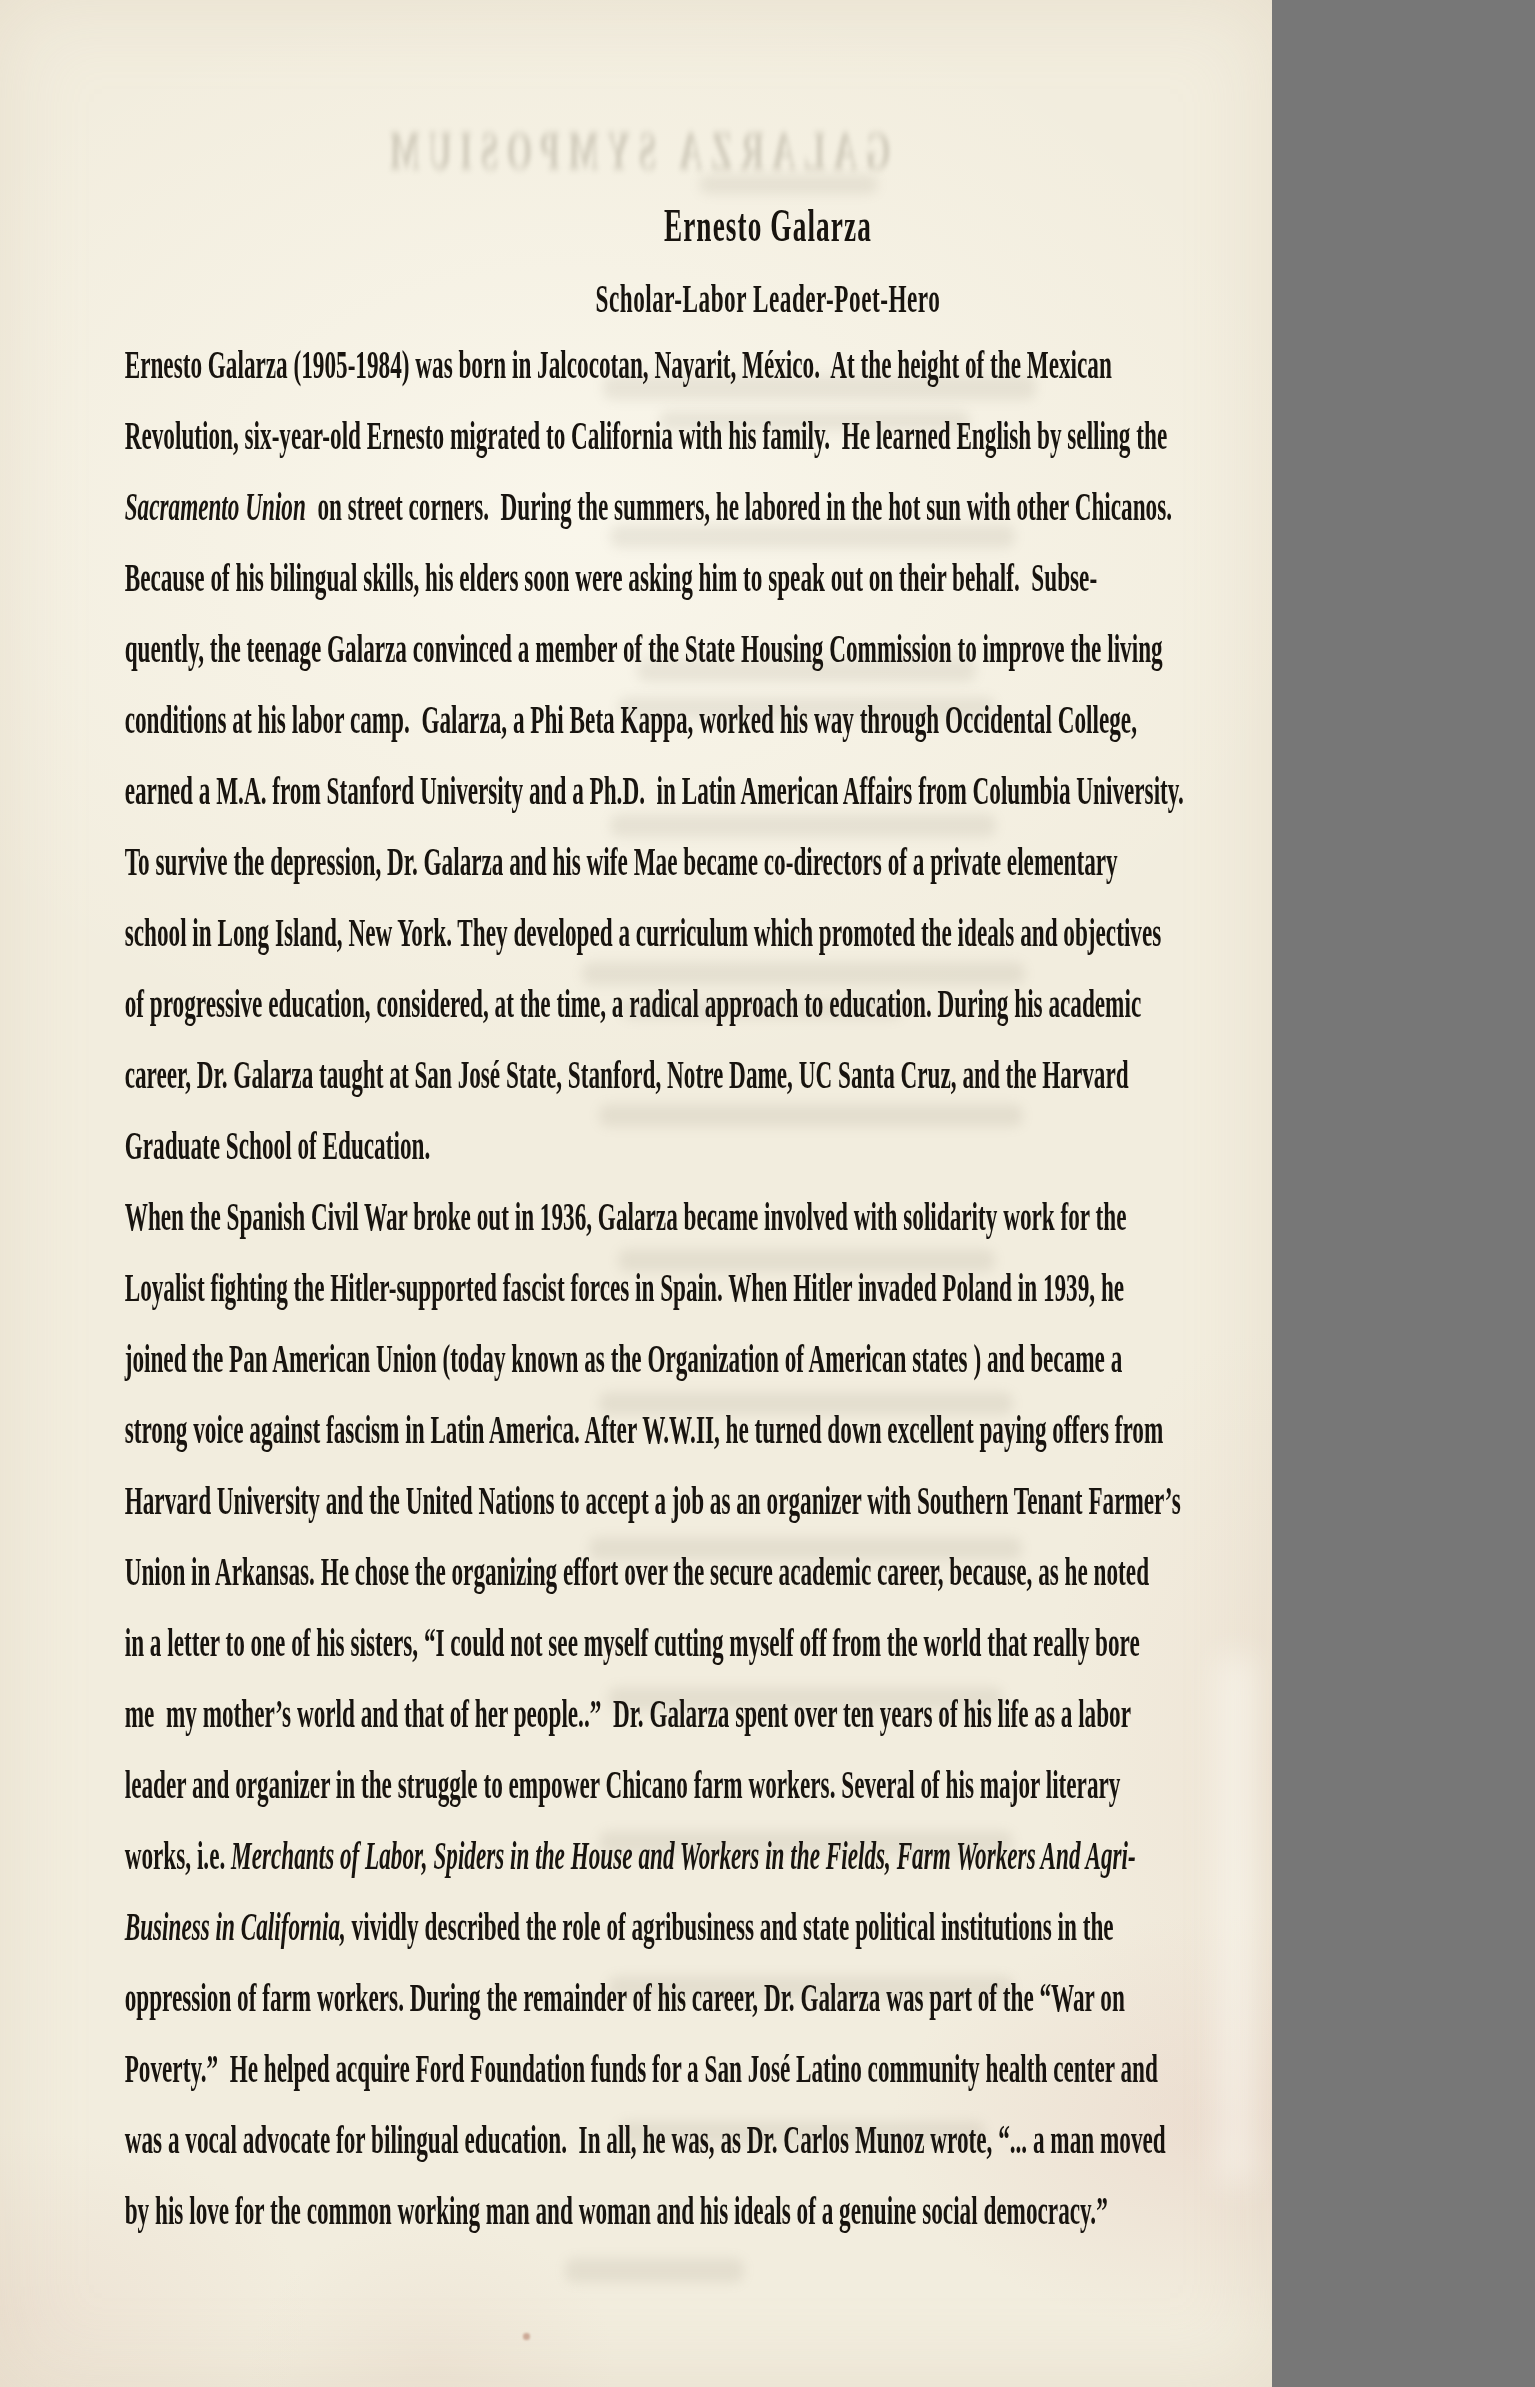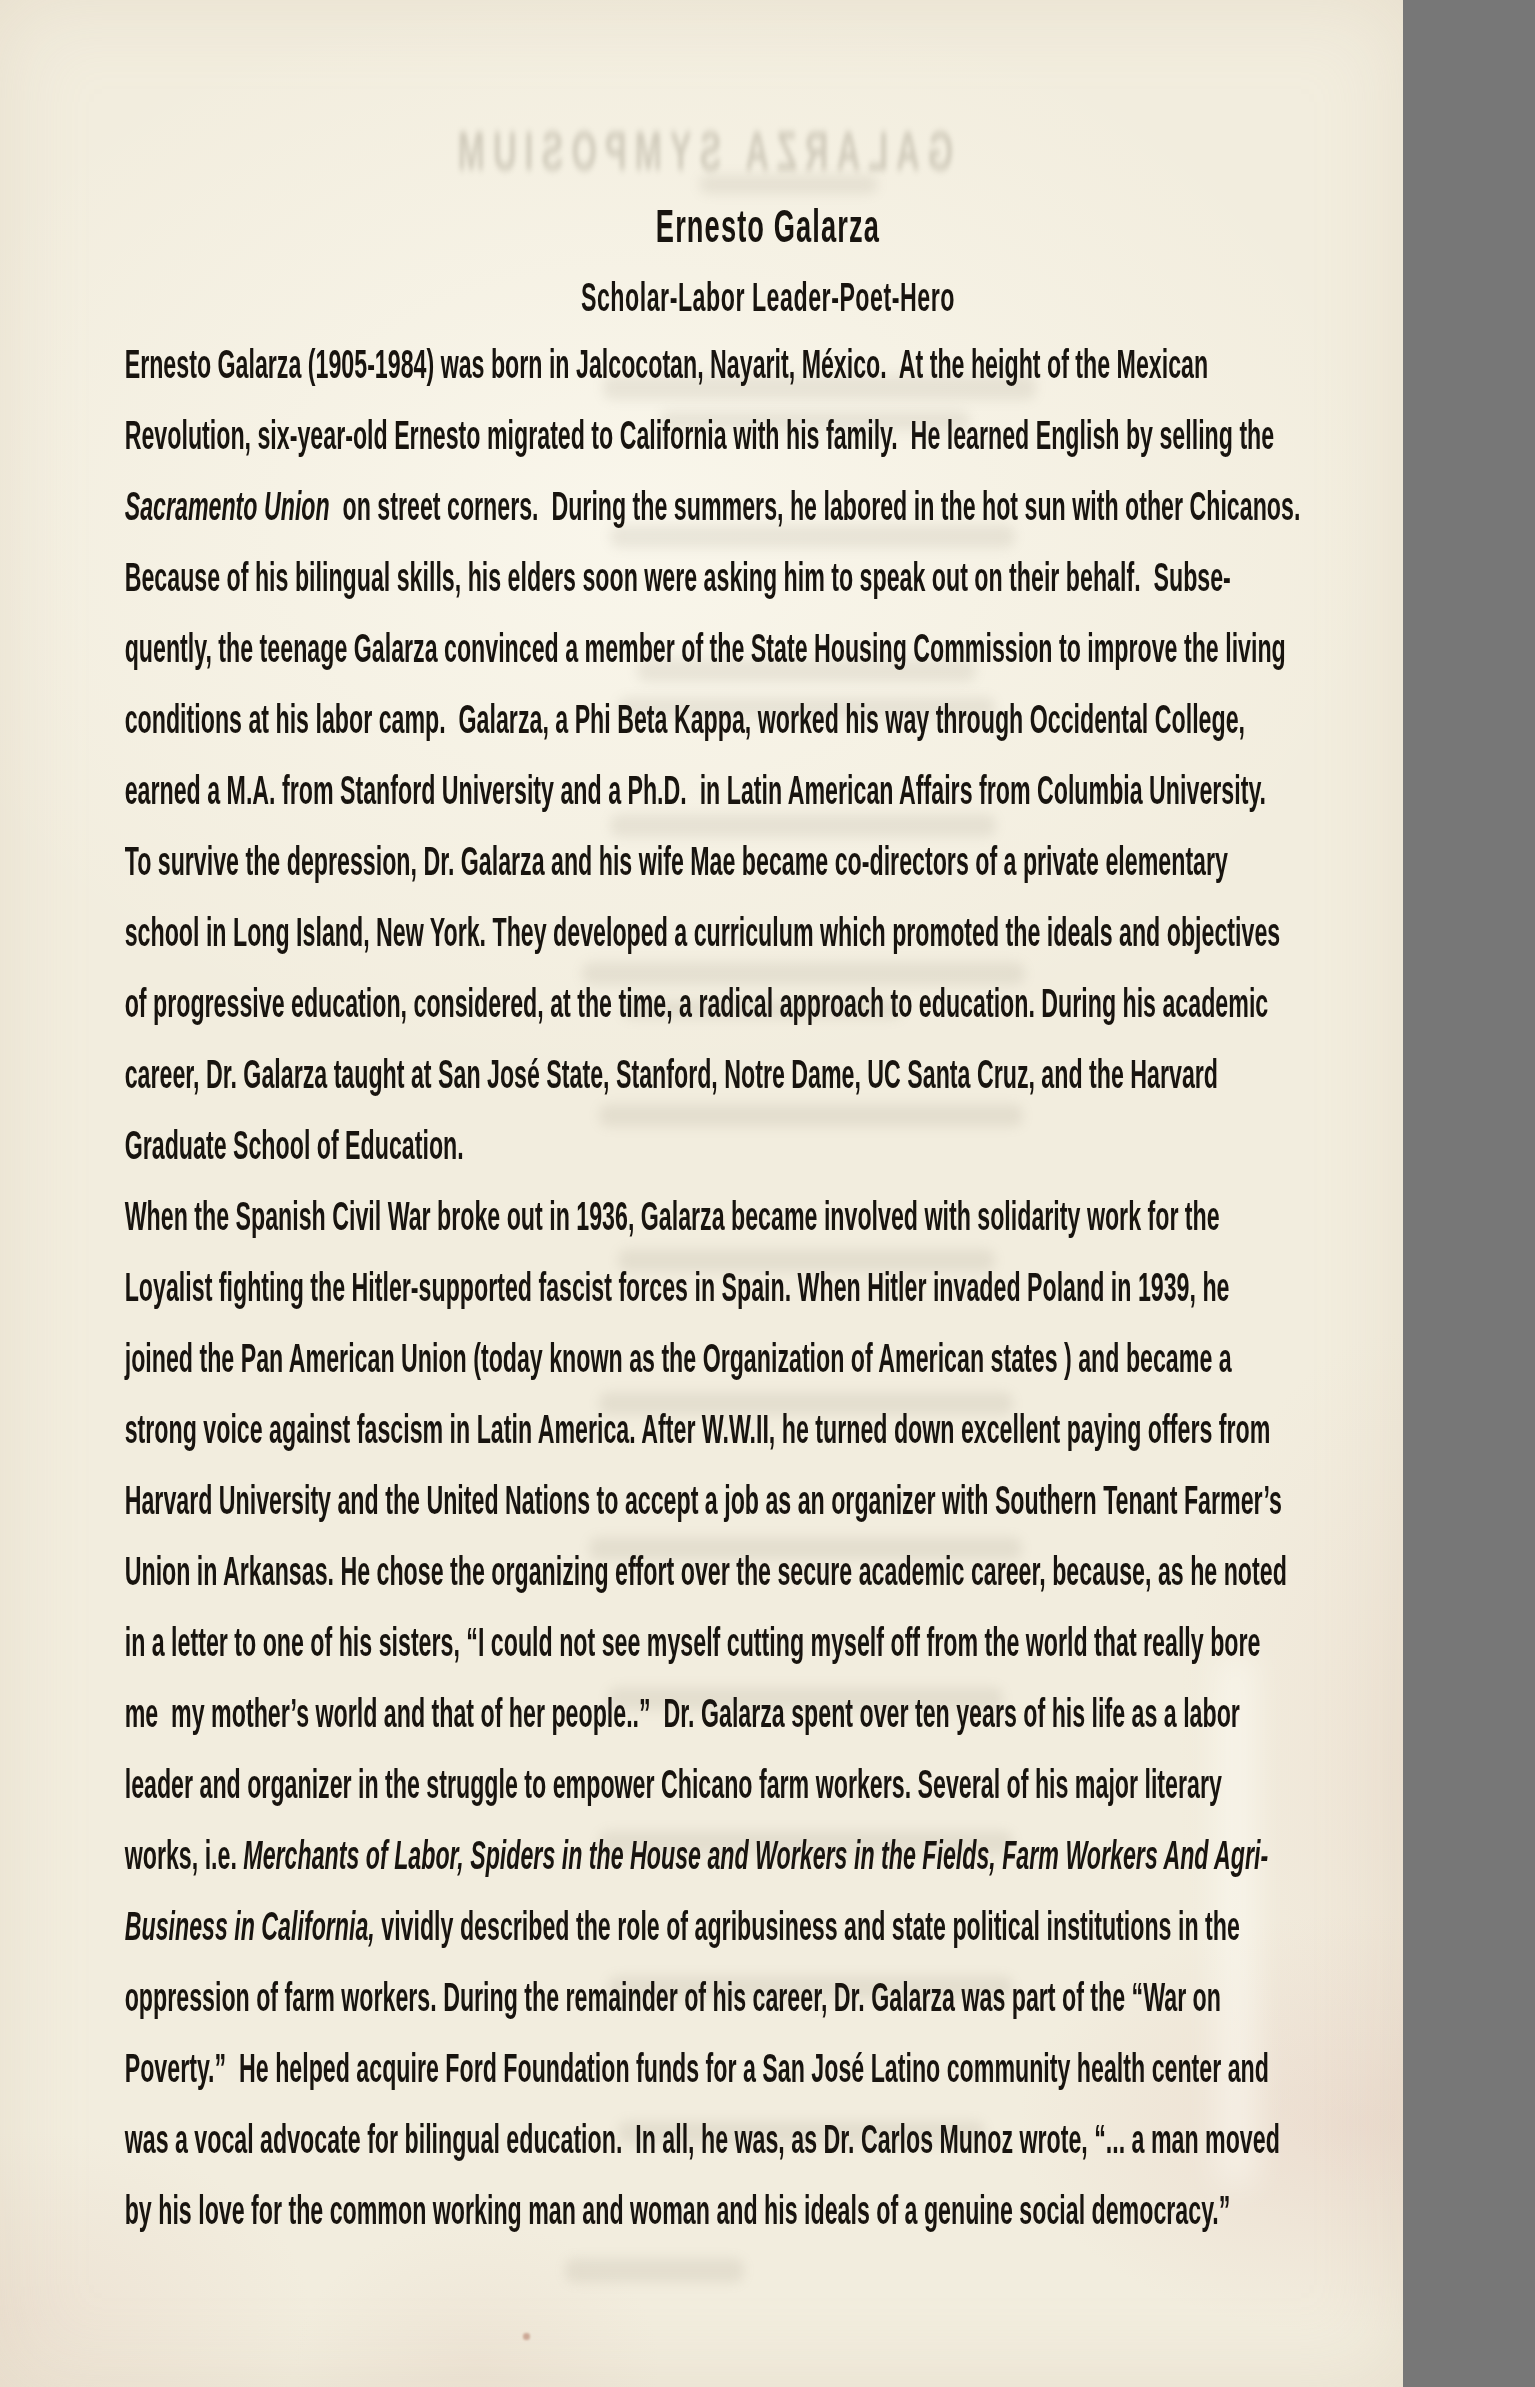--- a/index.html
+++ b/index.html
@@ -1,28 +1,28 @@
 <!DOCTYPE html>
 <html style="font-size:15px"><head>
 <meta charset="utf-8">
 <style>
   html,body{margin:0;padding:0;background:#777;}
   .page{
     position:relative;
-    width:1403px;height:2387px;
+    width:1272px;height:2387px;
     overflow:hidden;
     background-color:#f2edde;
     background-image:
       radial-gradient(ellipse 490px 301px at 97% 89%, rgba(222,188,178,0.32), transparent 70%),
       radial-gradient(ellipse 405px 264px at 2% 97%, rgba(224,198,184,0.26), transparent 70%),
       radial-gradient(ellipse 301px 584px at 100% 74%, rgba(226,198,186,0.22), transparent 75%),
       radial-gradient(ellipse 245px 188px at 34% 99%, rgba(222,196,182,0.18), transparent 75%),
       radial-gradient(ellipse 989px 716px at 45% 22%, rgba(253,251,242,0.65), transparent 78%);
     box-shadow: inset 0 0 85px rgba(203,188,162,0.28);
-    font-family:Liberation Sans, sans-serif;
+    font-family:Liberation Serif, serif;
     color:#18140f;
   }
   
   .condensed{
     position:absolute;left:0;top:0;
     width:2648px;height:2387px;
     transform:scaleX(0.58);
     transform-origin:left top;
   }
   .title{

